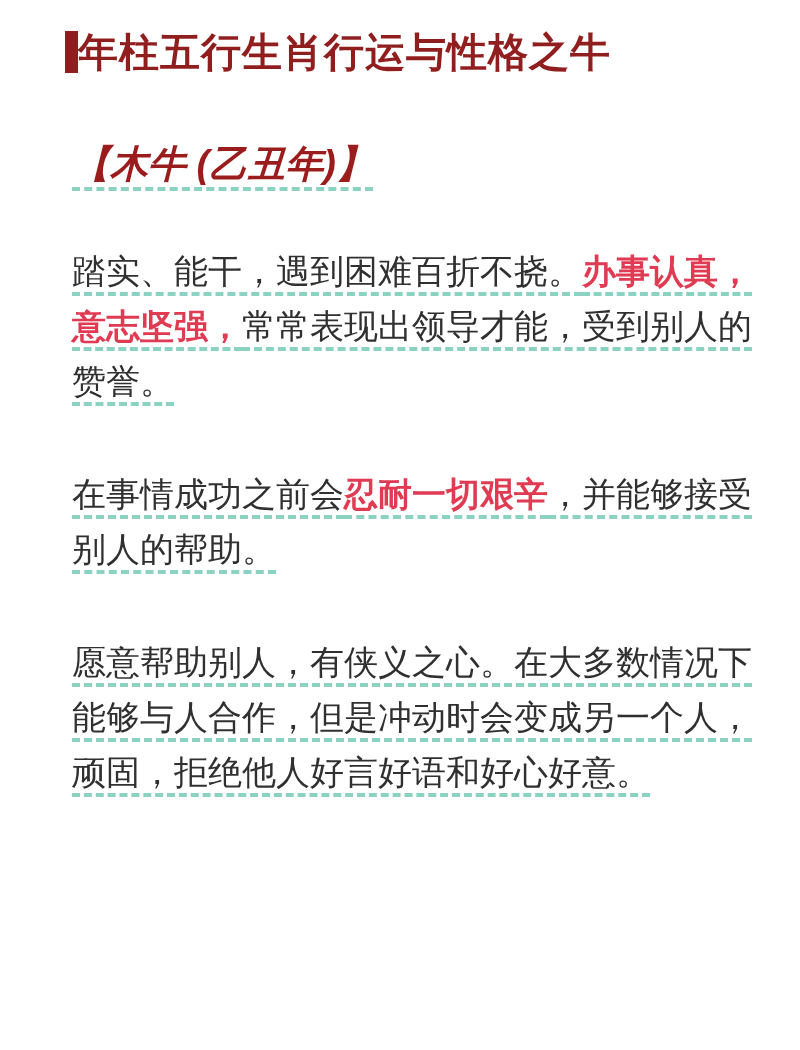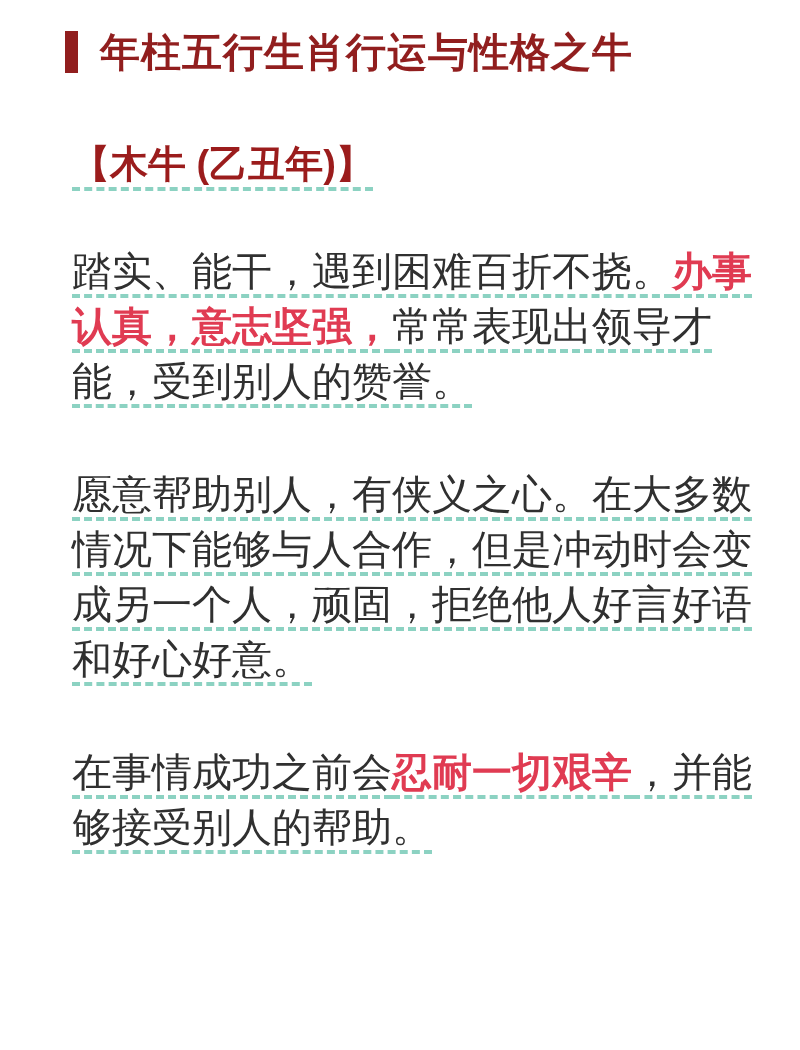--- a/index.html
+++ b/index.html
@@ -11,21 +11,20 @@
   }
   .page {
     width: 800px;
     height: 1050px;
     padding: 30px 48px 0 72px;
   }
   
   .title-row {
     display: flex;
     align-items: center;
-    gap: 22px;
     margin-left: -7px;
     height: 44px;
   }
   .accent-bar {
     width: 13px;
     height: 42px;
     background: #911e1e;
     flex: 0 0 auto;
   }
   .page-title {
@@ -41,24 +40,25 @@
     font-size: 38px;
     line-height: 52px;
     font-weight: bold;
     color: #9b1c1c;
     text-decoration-line: underline;
     text-decoration-style: dashed;
     text-decoration-color: #8cd2c2;
     text-decoration-thickness: 4px;
     text-underline-offset: 10px;
     display: inline-block;
+    font-style: italic;
   }
   
   .para {
-    font-size: 40px;
+    font-size: 34px;
     line-height: 55px;
     color: #303030;
     text-decoration-line: underline;
     text-decoration-style: dashed;
     text-decoration-color: #8cd2c2;
     text-decoration-thickness: 4px;
     text-underline-offset: 9px;
     word-break: normal;
     overflow-wrap: break-word;
   }
@@ -80,21 +80,21 @@
     <h1 class="page-title">年柱五行生肖行运与性格之牛</h1>
   </div>
 
   <h2 class="section-heading">【木牛 (乙丑年)】</h2>
 
   <p class="para first">
     <span class="seg">踏实、能干，遇到困难百折不挠。</span><span class="seg hl">办事认真，意志坚强，</span><span class="seg">常常表现出领导才能，受到别人的赞誉。</span>
   </p>
 
   <p class="para">
-    <span class="seg">愿意帮助别人，有侠义之心。在大多数情况下能够与人合作，但是冲动时会变成另一个人，顽固，拒绝他人好言好语和好心好意。</span>
+    <span class="seg">在事情成功之前会</span><span class="seg hl">忍耐一切艰辛</span><span class="seg">，并能够接受别人的帮助。</span>
   </p>
 
   <p class="para">
-    <span class="seg">在事情成功之前会</span><span class="seg hl">忍耐一切艰辛</span><span class="seg">，并能够接受别人的帮助。</span>
+    <span class="seg">愿意帮助别人，有侠义之心。在大多数情况下能够与人合作，但是冲动时会变成另一个人，顽固，拒绝他人好言好语和好心好意。</span>
   </p>
 
 
 </div>
 
 </body></html>

